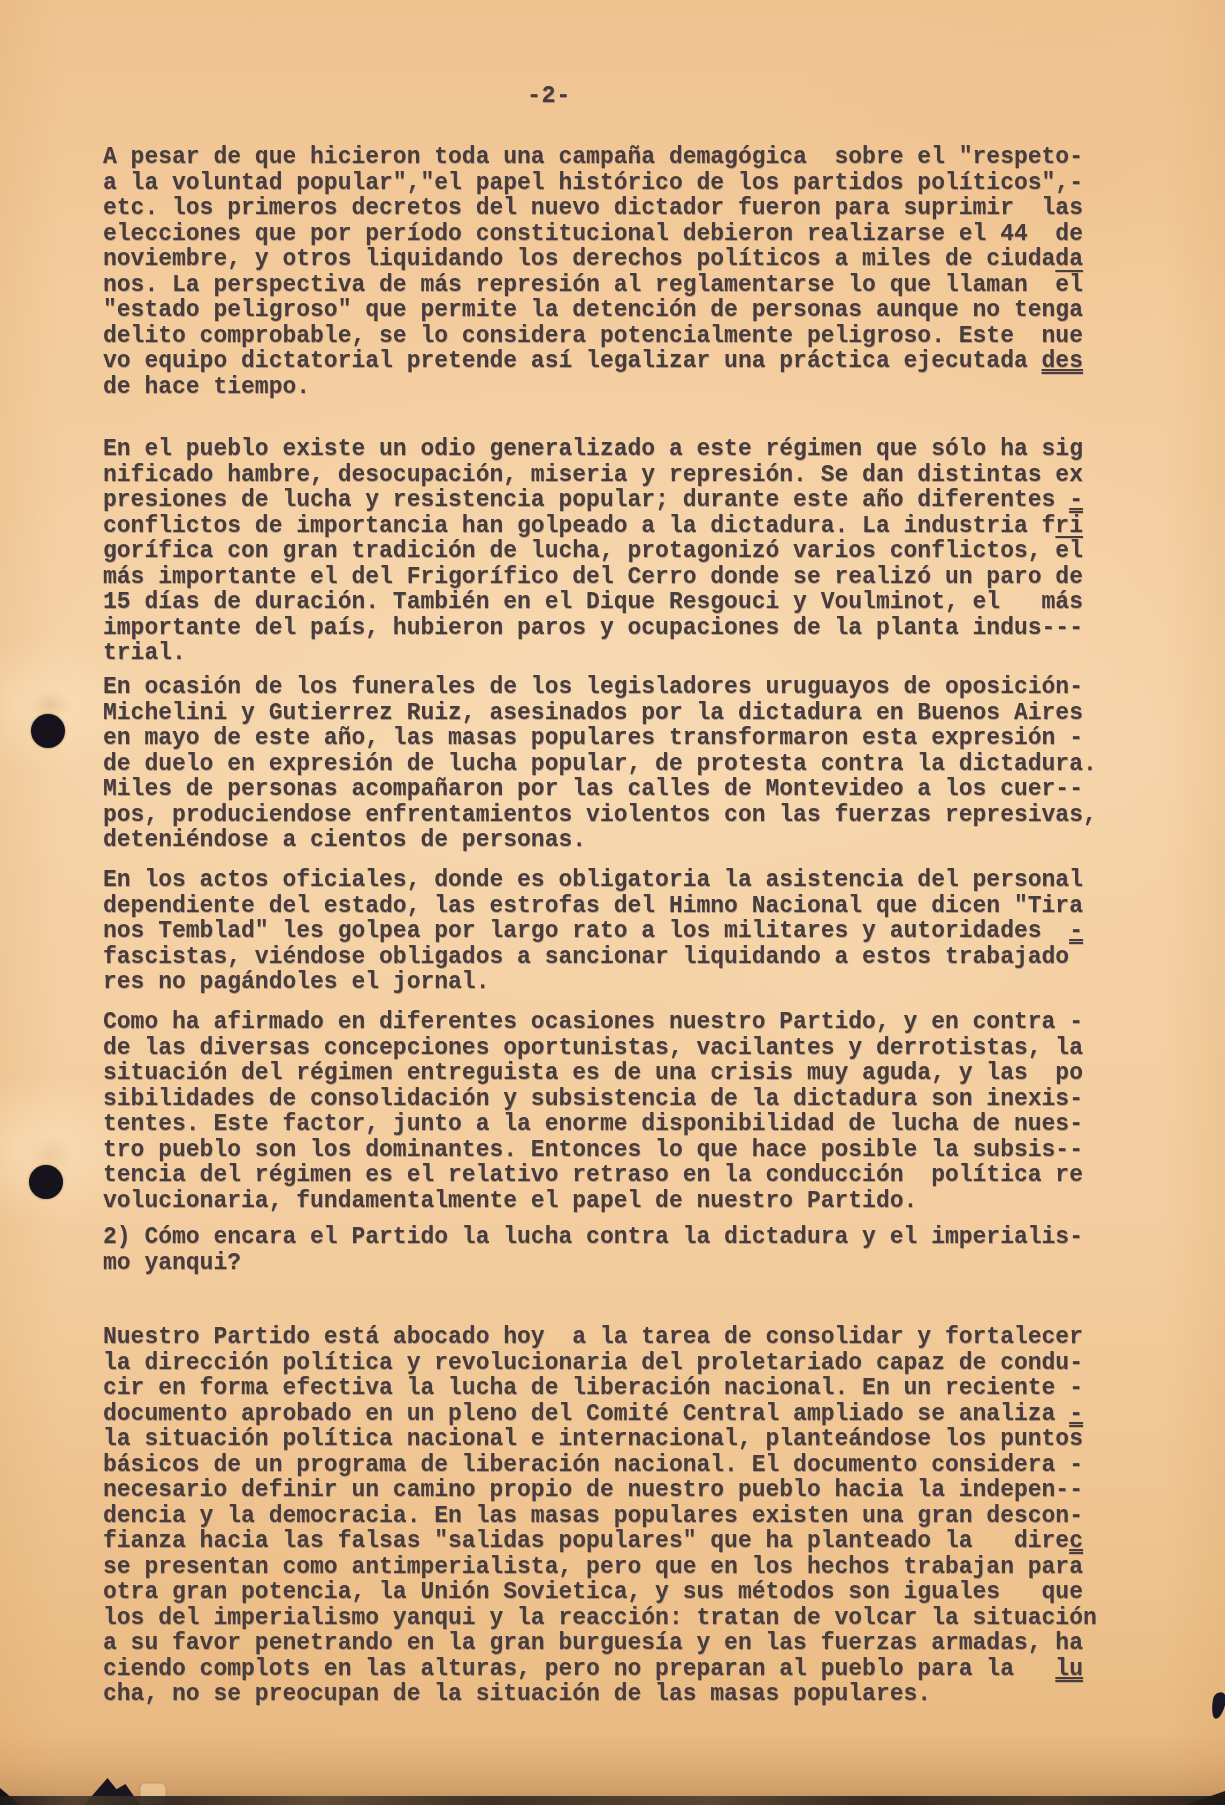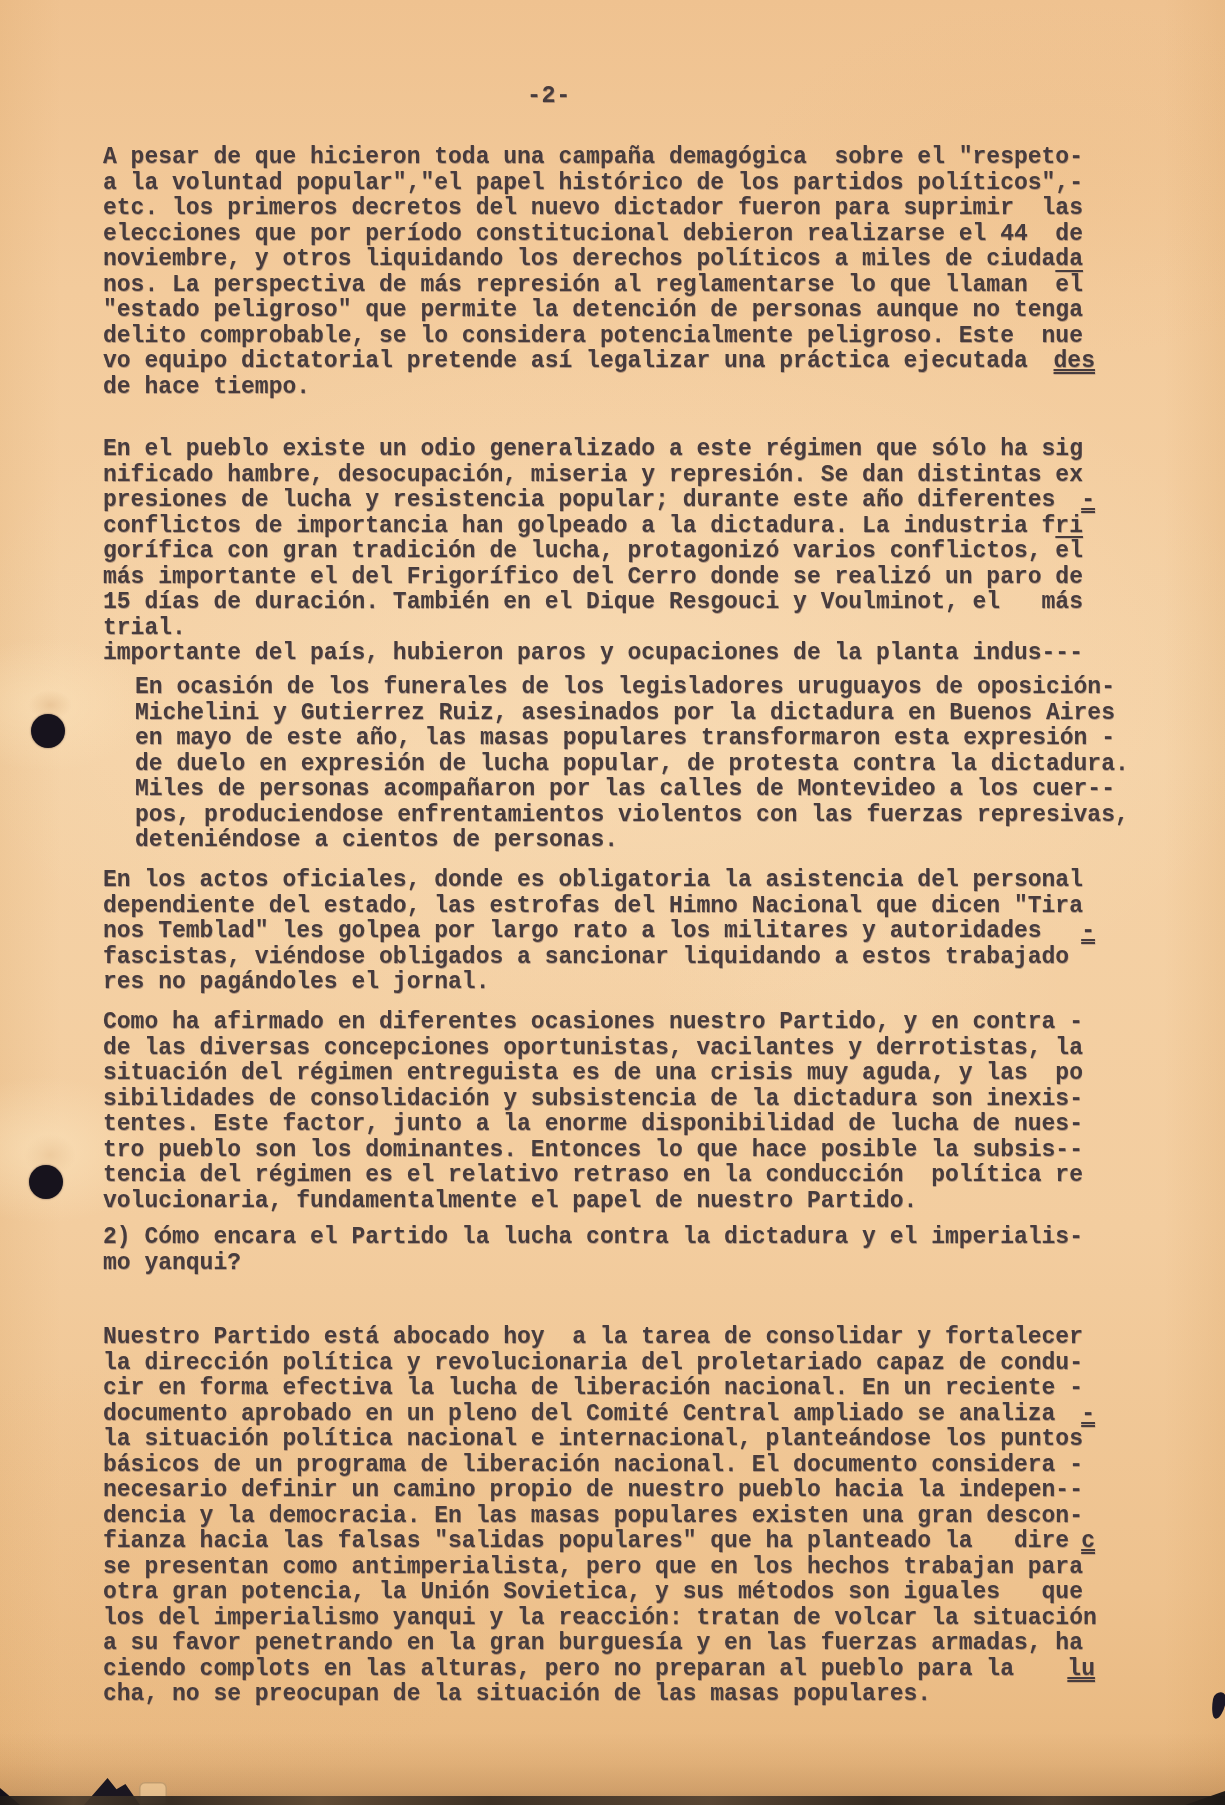--- a/index.html
+++ b/index.html
@@ -20,24 +20,24 @@
       radial-gradient(160px 105px at 44px 1150px, rgba(252,230,192,.6), transparent 70%),
       radial-gradient(430px 250px at 86% 10%, rgba(232,178,116,.16), transparent 72%),
       radial-gradient(520px 320px at 12% 88%, rgba(228,172,112,.14), transparent 72%),
       radial-gradient(300px 160px at 70% 55%, rgba(255,238,210,.12), transparent 70%);
   }
   .ink{color:#473c3e;font-weight:700;text-shadow:.4px .6px .6px rgba(72,50,54,.35);}
   .page-number{position:absolute;left:527px;top:82px;font-size:23.5px;letter-spacing:.5px;}
   .doc-body{position:absolute;left:0;top:0;width:100%;height:100%;}
   .para{position:absolute;left:103px;}
   .line{white-space:pre;font-size:23px;line-height:25.5px;}
-  .para-1{top:145px;} .para-2{top:437px;} .para-3{top:675px;margin-left:32px;}
+  .para-1{top:145px;} .para-2{top:437px;} .para-3{top:675px;}
   .para-4{top:868px;} .para-5{top:1010px;} .para-6{top:1225px;} .para-7{top:1325px;}
   .d-u{text-decoration-thickness:2px;text-underline-offset:3px;}
-  .d-uu{text-decoration:underline double;text-decoration-thickness:1.5px;text-underline-offset:2px;margin-left:12px;}
+  .d-uu{text-decoration:underline double;text-decoration-thickness:1.5px;text-underline-offset:2px;}
   .d-o{text-decoration:overline;text-decoration-thickness:2px;text-align:right;}
   .hole{position:absolute;width:34px;height:34px;border-radius:50%;background:#17131d;box-shadow:0 0 2px rgba(40,25,30,.6);}
   .hole-1{left:31px;top:714px;}
   .hole-2{left:29px;top:1165px;}
   .halo{position:absolute;border-radius:50%;pointer-events:none;}
   .halo-1{left:28px;top:690px;width:44px;height:30px;background:radial-gradient(closest-side,rgba(224,182,134,.55),transparent);}
   .halo-2{left:24px;top:1134px;width:52px;height:42px;background:radial-gradient(closest-side,rgba(235,198,152,.75),transparent);}
   .ink-blot{position:absolute;left:1212px;top:1692px;width:13px;height:27px;background:#1c1726;border-radius:60% 40% 55% 45%/30% 30% 70% 70%;transform:rotate(10deg);}
   .bottom-shadow{position:absolute;left:0;bottom:0;width:100%;height:72px;pointer-events:none;
     background:linear-gradient(180deg, rgba(150,95,45,0) 0%, rgba(150,95,45,.10) 42%, rgba(128,78,38,.22) 80%, rgba(92,60,34,.32) 100%);}
@@ -74,22 +74,22 @@
         <div class="line">de hace tiempo.</div>
       </div>
       <div class="para para-2">
         <div class="line"><span>En el pueblo existe un odio generalizado a este régimen que sólo ha </span><span class="d-u">sig</span></div>
         <div class="line"><span>nificado hambre, desocupación, miseria y represión. Se dan distintas </span><span class="d-u">ex</span></div>
         <div class="line"><span>presiones de lucha y resistencia popular; durante este año diferentes </span><span class="d-uu">-</span></div>
         <div class="line">conflictos de importancia han golpeado a la dictadura. La industria fri</div>
         <div class="line"><span>gorífica con gran tradición de lucha, protagonizó varios conflictos, </span><span class="d-o">el</span></div>
         <div class="line">más importante el del Frigorífico del Cerro donde se realizó un paro de</div>
         <div class="line">15 días de duración. También en el Dique Resgouci y Voulminot, el   más</div>
+        <div class="line">importante del país, hubieron paros y ocupaciones de la planta indus---</div>
         <div class="line">trial.</div>
-        <div class="line">importante del país, hubieron paros y ocupaciones de la planta indus---</div>
       </div>
       <div class="para para-3">
         <div class="line">En ocasión de los funerales de los legisladores uruguayos de oposición-</div>
         <div class="line">Michelini y Gutierrez Ruiz, asesinados por la dictadura en Buenos Aires</div>
         <div class="line">en mayo de este año, las masas populares transformaron esta expresión -</div>
         <div class="line">de duelo en expresión de lucha popular, de protesta contra la dictadura.</div>
         <div class="line">Miles de personas acompañaron por las calles de Montevideo a los cuer--</div>
         <div class="line">pos, produciendose enfrentamientos violentos con las fuerzas represivas,</div>
         <div class="line">deteniéndose a cientos de personas.</div>
       </div>

